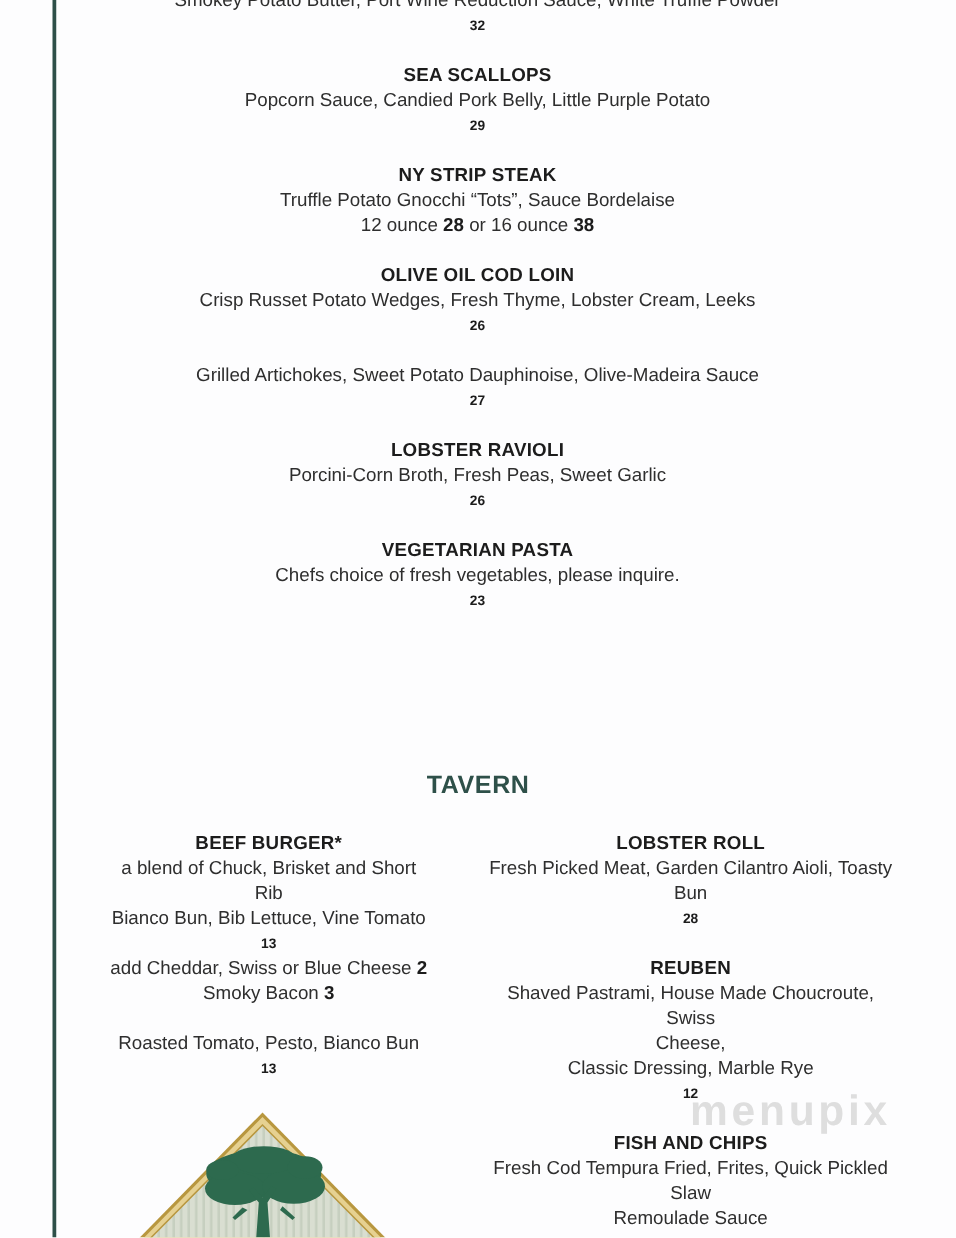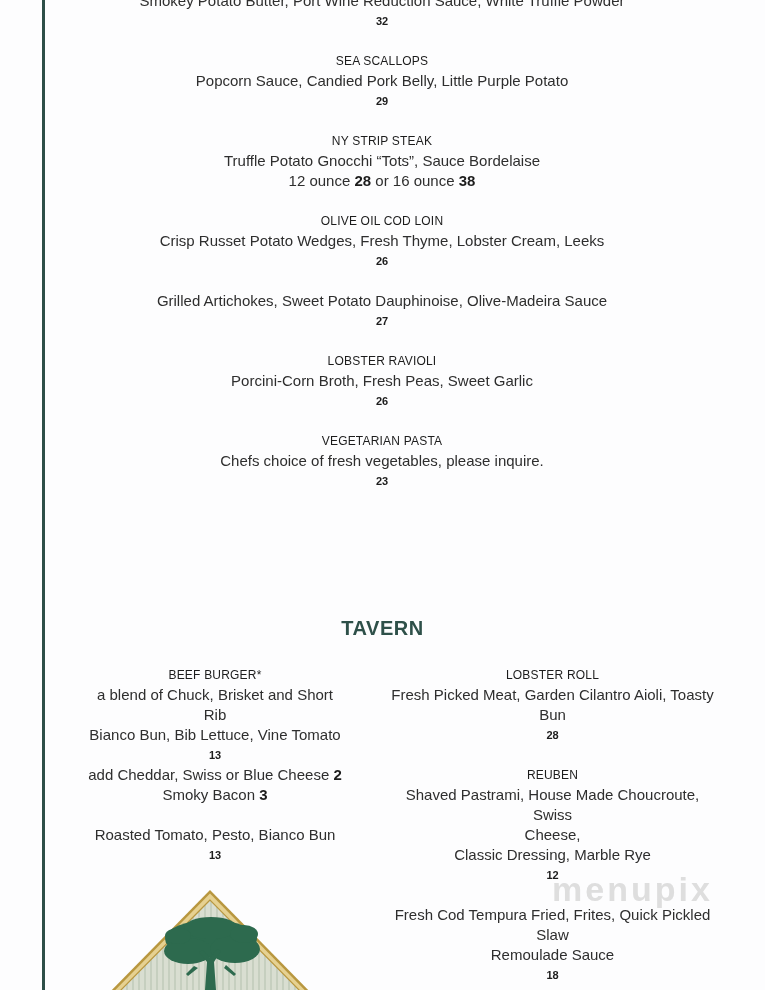--- a/index.html
+++ b/index.html
@@ -33,22 +33,22 @@
   }
   .entrees {
     position: absolute;
     left: 72px; top: -9px;
     width: 620px;
     text-align: center;
     z-index: 1;
   }
   .item-name {
     line-height: 20px;
-    font-size: 12px;
-    font-weight: 400;
+    font-size: 15px;
+    font-weight: 700;
     color: #1c1c1c;
     letter-spacing: 0.2px;
   }
   .item-desc { line-height: 20px; font-size: 15px; color: #2e2e2e; }
   .item-price { line-height: 20px; font-size: 11px; font-weight: 700; color: #1c1c1c; }
   .mixed-line { line-height: 20px; font-size: 15px; font-weight: 400; color: #2e2e2e; }
   .mixed-line .bold { font-weight: 700; color: #1c1c1c; }
   .entree-item { margin-top: 20px; }
   .tavern-header {
     position: absolute;
@@ -163,20 +163,21 @@
 
       <div class="col-item">
         <div class="item-name">REUBEN</div>
         <div class="item-desc">Shaved Pastrami, House Made Choucroute, Swiss</div>
         <div class="item-desc">Cheese,</div>
         <div class="item-desc">Classic Dressing, Marble Rye</div>
         <div class="item-price">12</div>
       </div>
 
       <div class="col-item">
+        <div class="item-name">FISH AND CHIPS</div>
         <div class="item-desc">Fresh Cod Tempura Fried, Frites, Quick Pickled</div>
         <div class="item-desc">Slaw</div>
         <div class="item-desc">Remoulade Sauce</div>
         <div class="item-price">18</div>
       </div>
 
     </div>
 
   </div>
 

